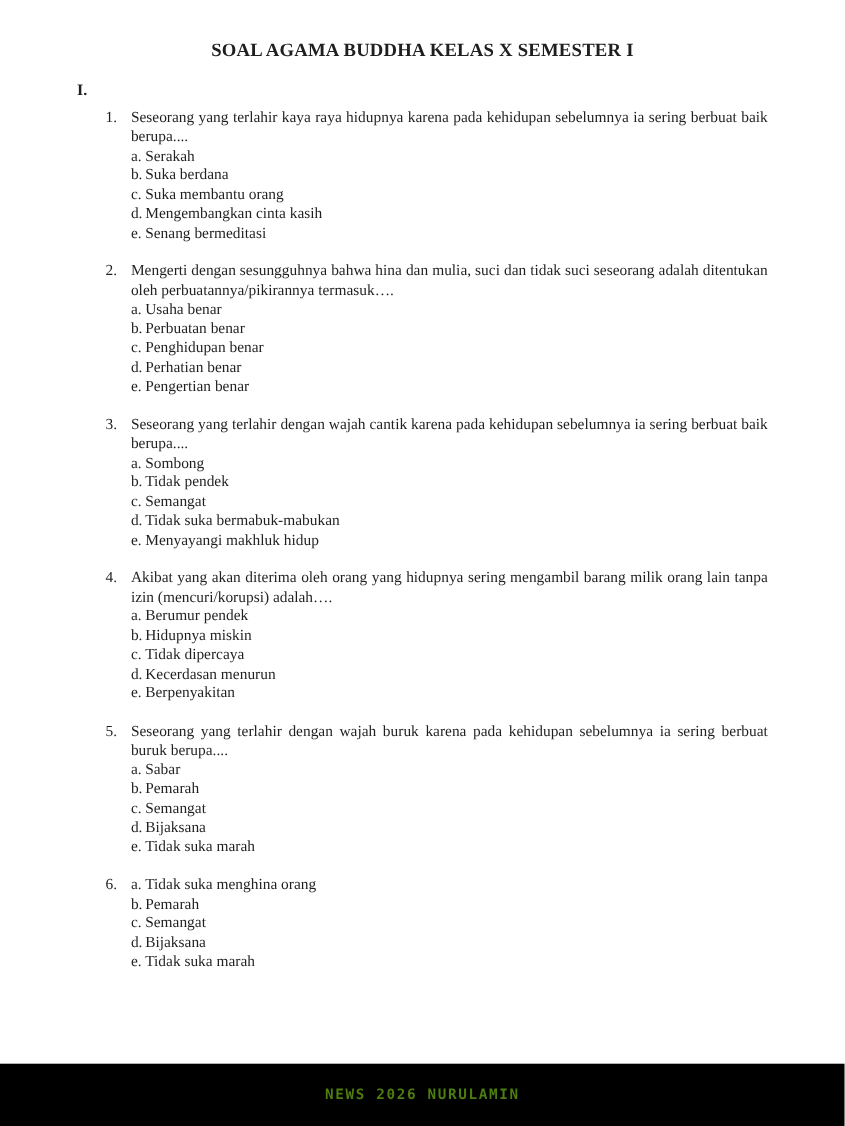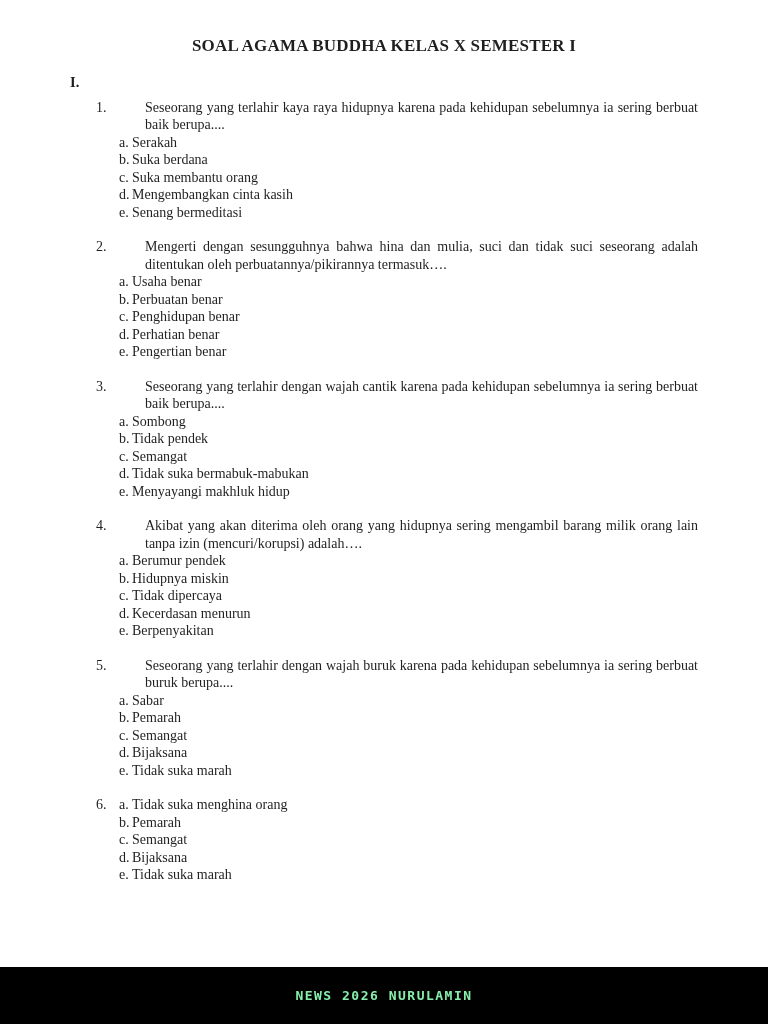--- a/index.html
+++ b/index.html
@@ -47,21 +47,20 @@
   .q-num {
     flex: none;
     width: 23px;
   }
   .q-body {
     flex: 1;
     min-width: 0;
   }
   .q-text {
     text-align: justify;
-    margin-left: 26px;
   }
   .option {
     display: flex;
   }
   .opt-letter {
     flex: none;
     width: 13px;
   }
   .footer-bar {
     position: absolute;
@@ -72,21 +71,21 @@
     background: #000000;
     display: flex;
     align-items: center;
     justify-content: center;
   }
   .footer-text {
     font-family: "DejaVu Sans Mono", monospace;
     font-weight: bold;
     font-size: 13px;
     letter-spacing: 1.5px;
-    color: #86efac;
+    color: #4d7c0f;
   }
 </style>
 </head>
 <body>
 
 <div class="page">
 
   <div class="doc-title">SOAL AGAMA BUDDHA KELAS X SEMESTER I</div>
 
   <div class="instruction">

